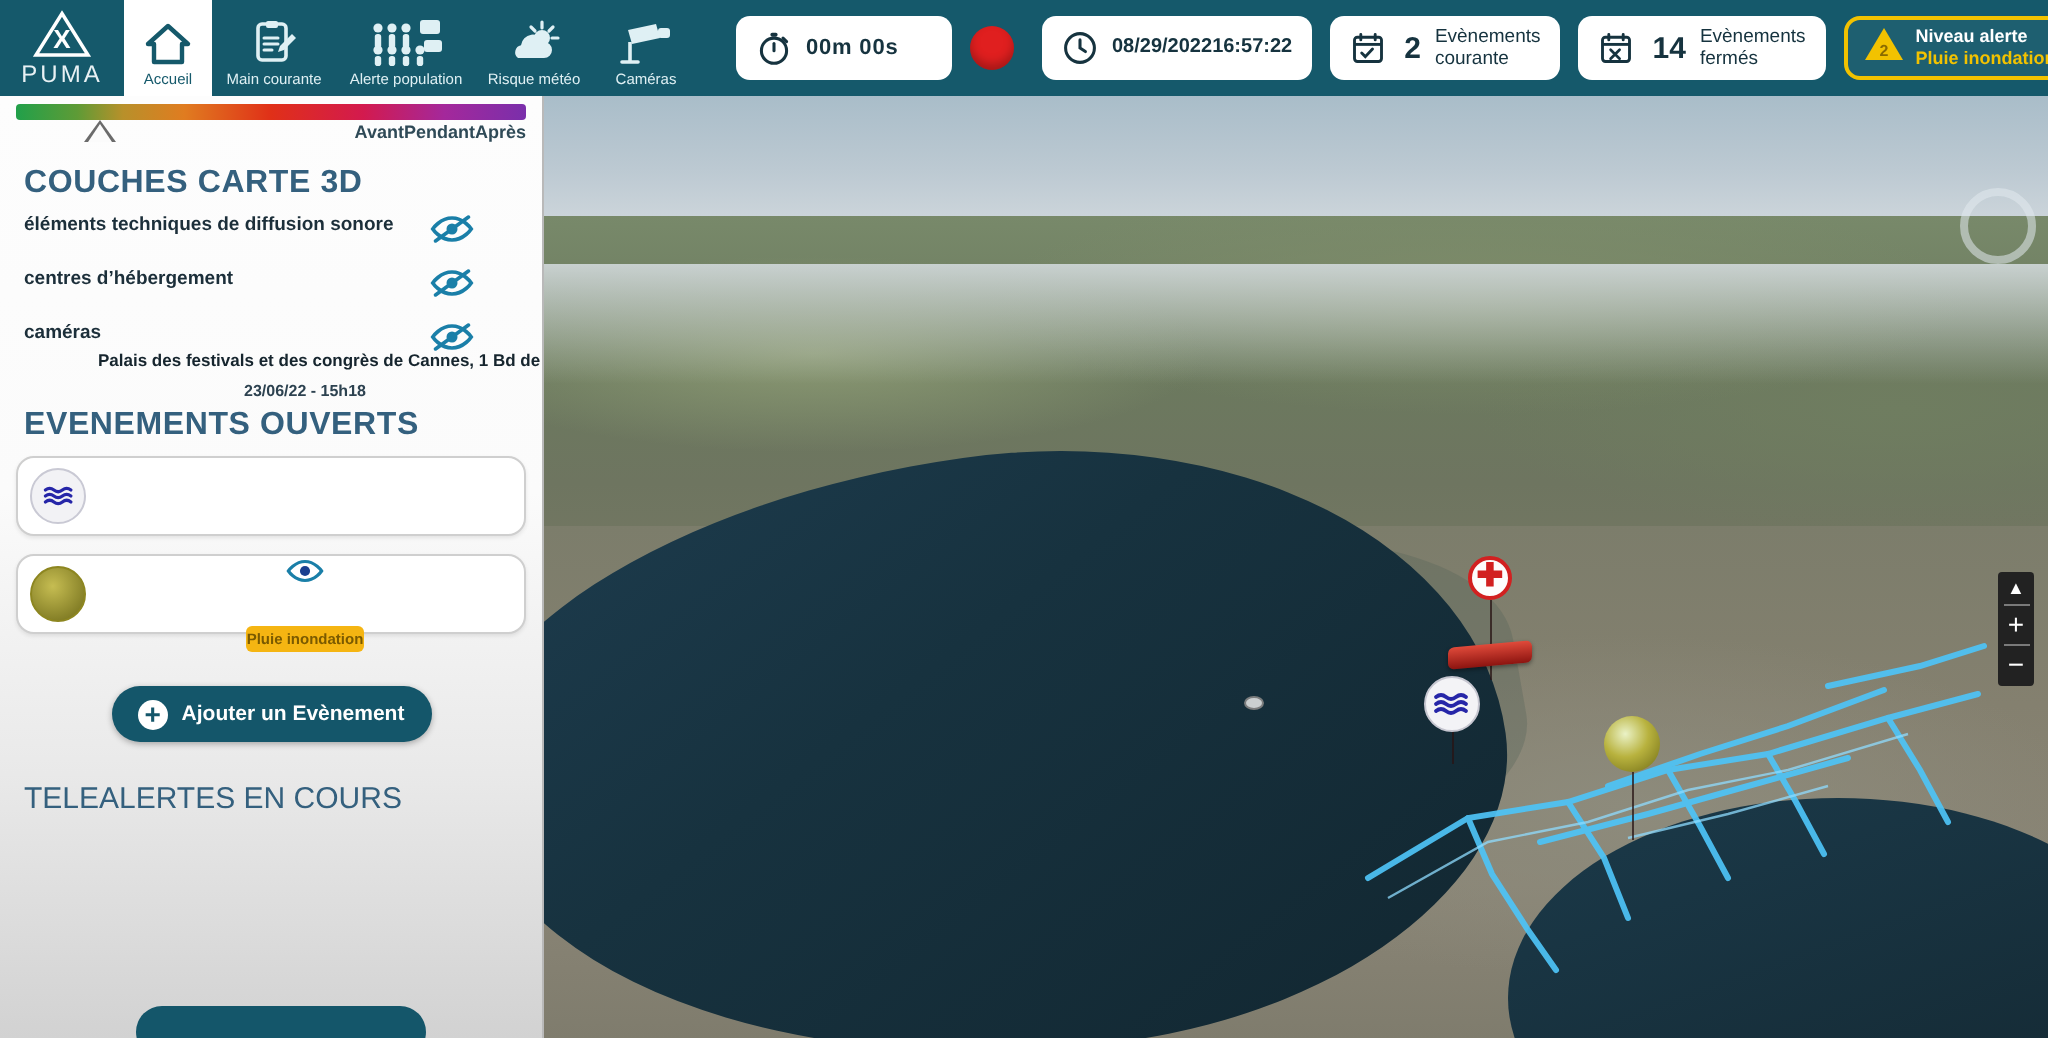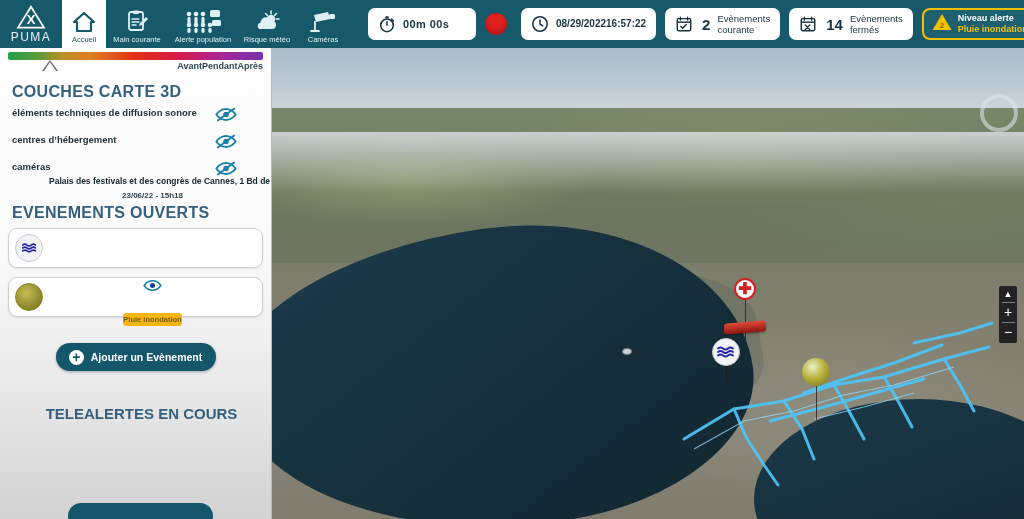--- a/index.html
+++ b/index.html
@@ -119,21 +119,21 @@
 
   .add-btn {
     margin: 26px auto 0; width: 160px; height: 28px; border-radius: 14px;
     background: #14566a; color: #ffffff; display: flex; align-items: center;
     justify-content: center; font-size: 10.5px; font-weight: bold; cursor: pointer;
     box-shadow: 0 1px 3px rgba(0,0,0,.3);
   }
   .add-btn .plus { width: 15px; height: 15px; border-radius: 50%; background: #fff;
     color: #14566a; font-size: 14px; line-height: 14px; text-align: center;
     margin-right: 7px; font-weight: bold; }
-  .tele-h { font-size: 15px; font-weight: bold; color: #34607e; padding: 34px 0 0 12px; text-align: center; }
+  .tele-h { font-size: 15px; font-weight: normal; color: #34607e; padding: 20px 0 0 12px; }
   .bottom-btn {
     position: absolute; left: 68px; bottom: -10px; width: 145px; height: 26px;
     border-radius: 13px; background: #14566a; cursor: pointer;
   }
 
   
   .map { position: absolute; top: 48px; left: 272px; width: 752px; height: 471px; overflow: hidden; }
   .sky { position: absolute; top: 0; left: 0; right: 0; height: 92px;
          background: linear-gradient(180deg,#a9bdc9 0%,#bcc9d2 40%,#cfd7dc 72%,#d9dee0 100%); }
   .hills { position: absolute; top: 60px; left: 0; right: 0; height: 230px;

